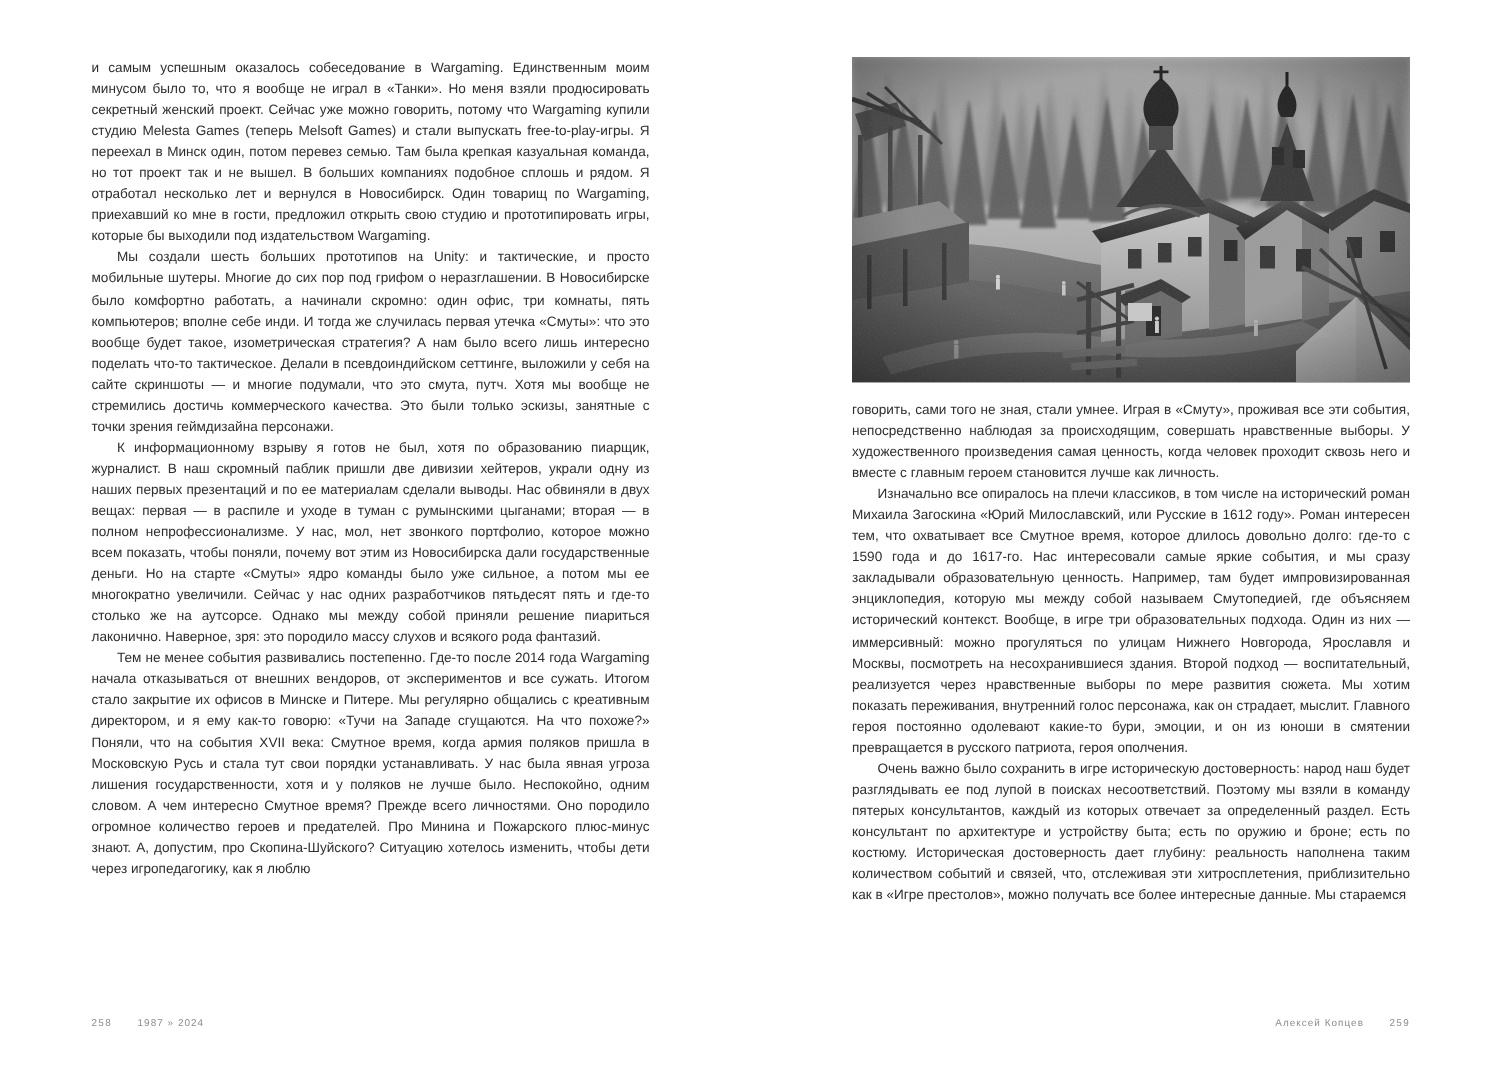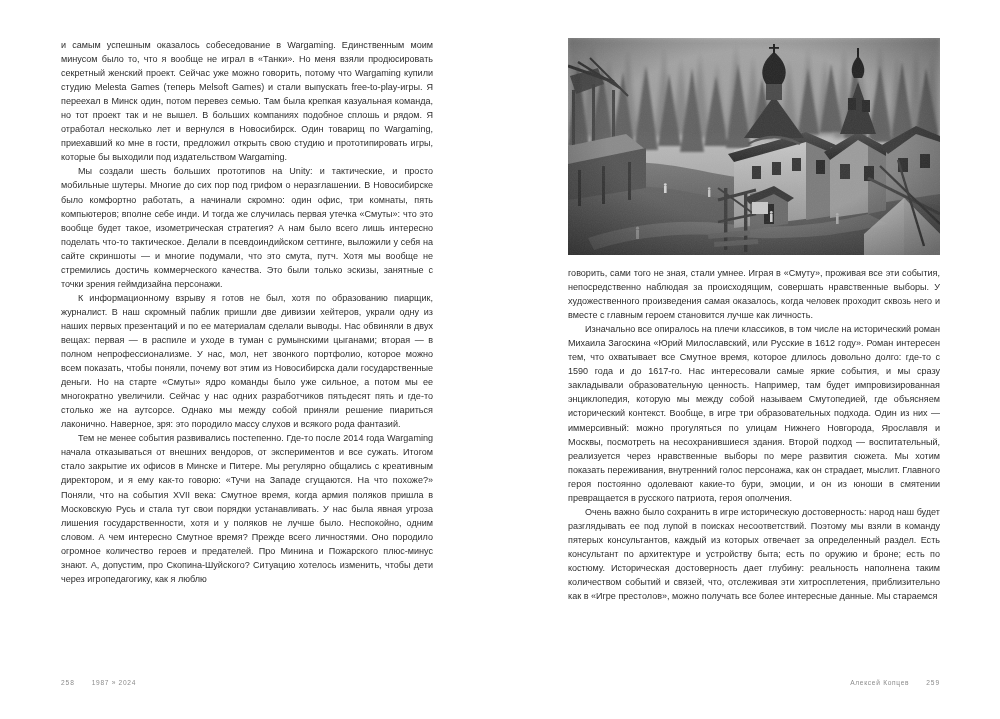--- a/index.html
+++ b/index.html
@@ -306,21 +306,21 @@
         <rect x="68" y="192" width="3" height="9"></rect>
         <circle cx="69.5" cy="190.2" r="1.6"></circle>
       </g>
 
       <rect x="0" y="0" width="372" height="217" fill="url(#vign)"></rect>
       <rect x="0" y="0" width="372" height="217" filter="url(#grain)" opacity="0.55"></rect>
     </svg>
   </div>
 
   <div class="col col-right">
-    <p class="noindent">говорить, сами того не зная, стали умнее. Играя в «Смуту», проживая все эти события, непосредственно наблюдая за происходящим, совершать нравственные выборы. У художественного произведения самая оказалось, когда человек проходит сквозь него и вместе с главным героем становится лучше как личность.</p>
+    <p class="noindent">говорить, сами того не зная, стали умнее. Играя в «Смуту», проживая все эти события, непосредственно наблюдая за происходящим, совершать нравственные выборы. У художественного произведения самая ценность, когда человек проходит сквозь него и вместе с главным героем становится лучше как личность.</p>
     <p>Изначально все опиралось на плечи классиков, в том числе на исторический роман Михаила Загоскина «Юрий Милославский, или Русские в 1612 году». Роман интересен тем, что охватывает все Смутное время, которое длилось довольно долго: где-то с 1590 года и до 1617-го. Нас интересовали самые яркие события, и мы сразу закладывали образовательную ценность. Например, там будет импровизированная энциклопедия, которую мы между собой называем Смутопедией, где объясняем исторический контекст. Вообще, в игре три образовательных подхода. Один из них — иммерсивный: можно прогуляться по улицам Нижнего Новгорода, Ярославля и Москвы, посмотреть на несохранившиеся здания. Второй подход — воспитательный, реализуется через нравственные выборы по мере развития сюжета. Мы хотим показать переживания, внутренний голос персонажа, как он страдает, мыслит. Главного героя постоянно одолевают какие-то бури, эмоции, и он из юноши в смятении превращается в русского патриота, героя ополчения.</p>
     <p>Очень важно было сохранить в игре историческую достоверность: народ наш будет разглядывать ее под лупой в поисках несоответствий. Поэтому мы взяли в команду пятерых консультантов, каждый из которых отвечает за определенный раздел. Есть консультант по архитектуре и устройству быта; есть по оружию и броне; есть по костюму. Историческая достоверность дает глубину: реальность наполнена таким количеством событий и связей, что, отслеживая эти хитросплетения, приблизительно как в «Игре престолов», можно получать все более интересные данные. Мы стараемся</p>
   </div>
 
   <div class="footer">
     <div class="footer-left">
       <span class="folio">258</span>
       <span class="runhead">1987 » 2024</span>
     </div>
     <div class="footer-right">

